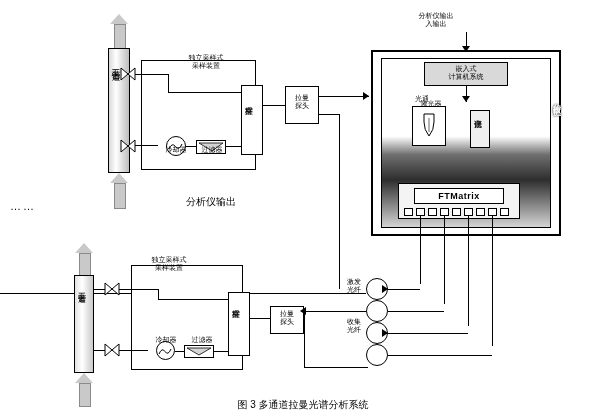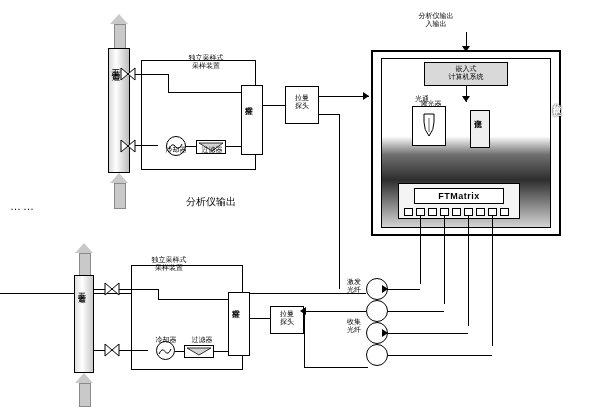--- a/index.html
+++ b/index.html
@@ -296,14 +296,15 @@
   <div class="box" style="left:270px;top:306px;width:34px;height:28px;"></div>
   <div class="lbl" style="left:271px;top:310px;width:32px;">拉曼
 探头</div>
   <div class="hline" style="left:250px;top:318px;width:20px;"></div>
 
   <div class="hline" style="left:304px;top:311px;width:62px;"></div>
   <div class="arrowhead-left" style="left:300px;top:307px;"></div>
   <div class="vline" style="left:304px;top:311px;height:56px;"></div>
   <div class="hline" style="left:304px;top:367px;width:64px;"></div>
 
+  <div class="caption" style="left:0;top:398px;">图 3 多通道拉曼光谱分析系统</div>
 
 </div>
 
 </body></html>

